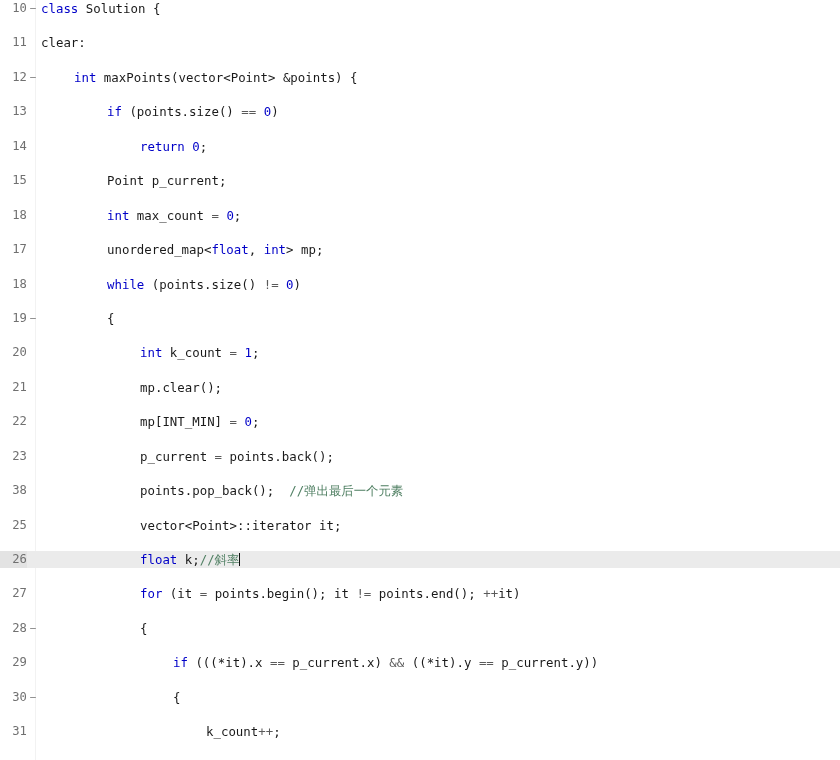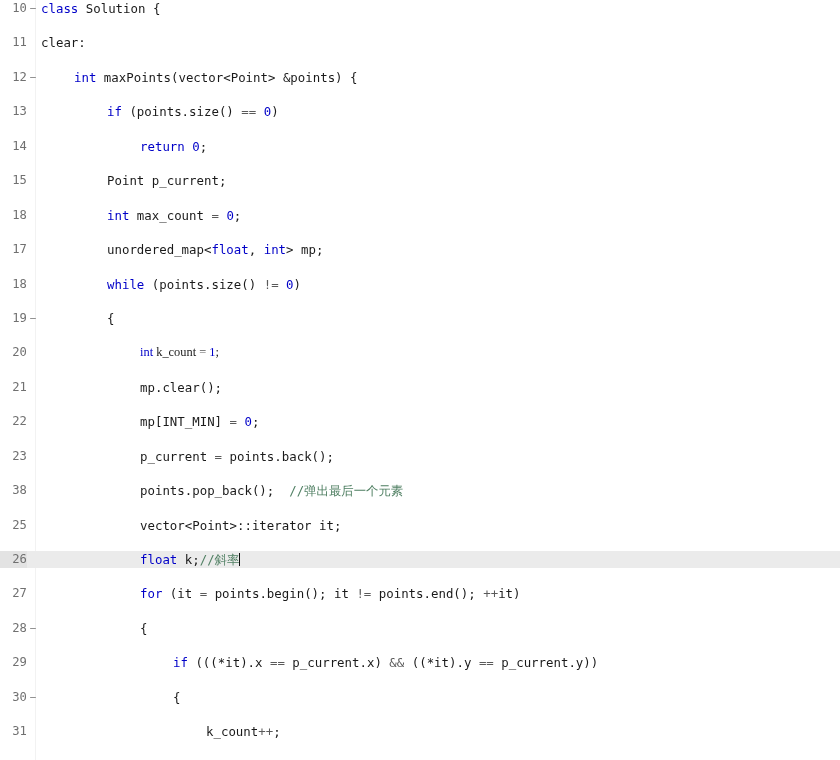--- a/index.html
+++ b/index.html
@@ -116,21 +116,21 @@
       <div class="line" style="top: 0px;"><span class="ln-num">10</span><span class="fold">−</span><span class="ln-code" style="left: 41px;"><span class="kw">class</span><span class="pln"> Solution {</span></span></div>
       <div class="line" style="top: 17.22px;"><span class="ln-num">11</span><span class="ln-code" style="left: 41px;"><span class="pln">clear:</span></span></div>
       <div class="line" style="top: 34.44px;"><span class="ln-num">12</span><span class="fold">−</span><span class="ln-code" style="left: 74px;"><span class="kw">int</span><span class="pln"> maxPoints(vector&lt;Point&gt; &amp;points) {</span></span></div>
       <div class="line" style="top: 51.66px;"><span class="ln-num">13</span><span class="ln-code" style="left: 107px;"><span class="kw">if</span><span class="pln"> (points.size() </span><span class="op">==</span><span class="pln"> </span><span class="num">0</span><span class="pln">)</span></span></div>
       <div class="line" style="top: 68.88px;"><span class="ln-num">14</span><span class="ln-code" style="left: 140px;"><span class="kw">return</span><span class="pln"> </span><span class="num">0</span><span class="pln">;</span></span></div>
       <div class="line" style="top: 86.1px;"><span class="ln-num">15</span><span class="ln-code" style="left: 107px;"><span class="pln">Point p_current;</span></span></div>
       <div class="line" style="top: 103.32px;"><span class="ln-num">18</span><span class="ln-code" style="left: 107px;"><span class="kw">int</span><span class="pln"> max_count </span><span class="op">=</span><span class="pln"> </span><span class="num">0</span><span class="pln">;</span></span></div>
       <div class="line" style="top: 120.54px;"><span class="ln-num">17</span><span class="ln-code" style="left: 107px;"><span class="pln">unordered_map&lt;</span><span class="kw">float</span><span class="pln">, </span><span class="kw">int</span><span class="pln">&gt; mp;</span></span></div>
       <div class="line" style="top: 137.76px; padding-left: 38px;"><span class="ln-num">18</span><span class="ln-code" style="left: 107px;"><span class="kw">while</span><span class="pln"> (points.size() </span><span class="op">!=</span><span class="pln"> </span><span class="num">0</span><span class="pln">)</span></span></div>
       <div class="line" style="top: 154.98px;"><span class="ln-num">19</span><span class="fold">−</span><span class="ln-code" style="left: 107px;"><span class="pln">{</span></span></div>
-      <div class="line" style="top: 172.2px;"><span class="ln-num">20</span><span class="ln-code" style="left: 140px; font-family: Liberation Serif, serif;"><span class="kw">int</span><span class="pln"> k_count </span><span class="op">=</span><span class="pln"> </span><span class="num">1</span><span class="pln">;</span></span></div>
+      <div class="line" style="top: 172.2px;"><span class="ln-num">20</span><span class="ln-code" style="left: 140px;"><span class="kw">int</span><span class="pln"> k_count </span><span class="op">=</span><span class="pln"> </span><span class="num">1</span><span class="pln">;</span></span></div>
       <div class="line" style="top: 189.42px;"><span class="ln-num">21</span><span class="ln-code" style="left: 140px;"><span class="pln">mp.clear();</span></span></div>
       <div class="line" style="top: 206.64px;"><span class="ln-num">22</span><span class="ln-code" style="left: 140px;"><span class="pln">mp[INT_MIN] </span><span class="op">=</span><span class="pln"> </span><span class="num">0</span><span class="pln">;</span></span></div>
       <div class="line" style="top: 223.86px;"><span class="ln-num">23</span><span class="ln-code" style="left: 140px;"><span class="pln">p_current </span><span class="op">=</span><span class="pln"> points.back();</span></span></div>
       <div class="line" style="top: 241.08px;"><span class="ln-num">38</span><span class="ln-code" style="left: 140px;"><span class="pln">points.pop_back();  </span><span class="cmt">//弹出最后一个元素</span></span></div>
       <div class="line" style="top: 258.3px;"><span class="ln-num">25</span><span class="ln-code" style="left: 140px;"><span class="pln">vector&lt;Point&gt;::iterator it;</span></span></div>
       <div class="line current" style="top: 275.52px;"><span class="ln-num">26</span><span class="ln-code" style="left: 140px;"><span class="kw">float</span><span class="pln"> k;</span><span class="cmt">//斜率</span><span class="caret"></span></span></div>
       <div class="line" style="top: 292.74px; padding-left: 16px;"><span class="ln-num">27</span><span class="ln-code" style="left: 140px;"><span class="kw">for</span><span class="pln"> (it </span><span class="op">=</span><span class="pln"> points.begin(); it </span><span class="op">!=</span><span class="pln"> points.end(); </span><span class="op">++</span><span class="pln">it)</span></span></div>
       <div class="line" style="top: 309.96px;"><span class="ln-num">28</span><span class="fold">−</span><span class="ln-code" style="left: 140px;"><span class="pln">{</span></span></div>
       <div class="line" style="top: 327.18px;"><span class="ln-num">29</span><span class="ln-code" style="left: 173px;"><span class="kw">if</span><span class="pln"> (((*it).x </span><span class="op">==</span><span class="pln"> p_current.x) </span><span class="op">&amp;&amp;</span><span class="pln"> ((*it).y </span><span class="op">==</span><span class="pln"> p_current.y))</span></span></div>
       <div class="line" style="top: 344.4px;"><span class="ln-num">30</span><span class="fold">−</span><span class="ln-code" style="left: 173px;"><span class="pln">{</span></span></div>

